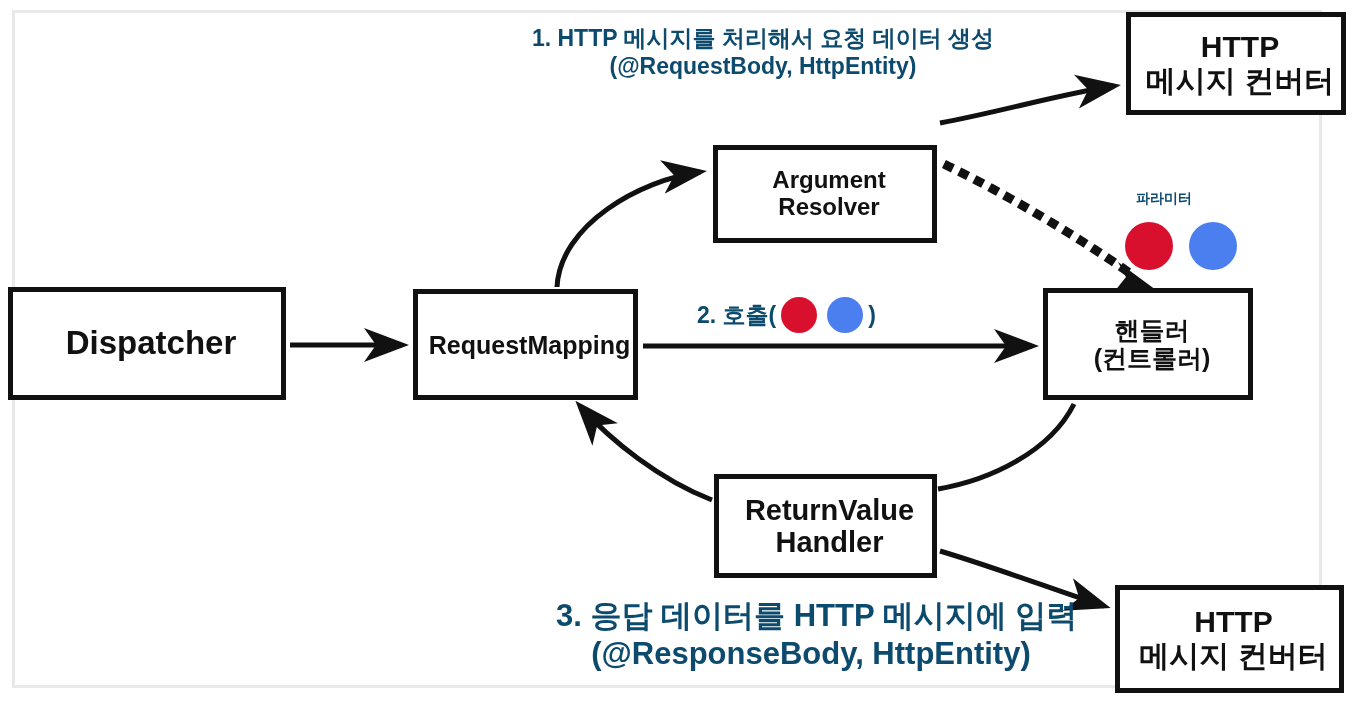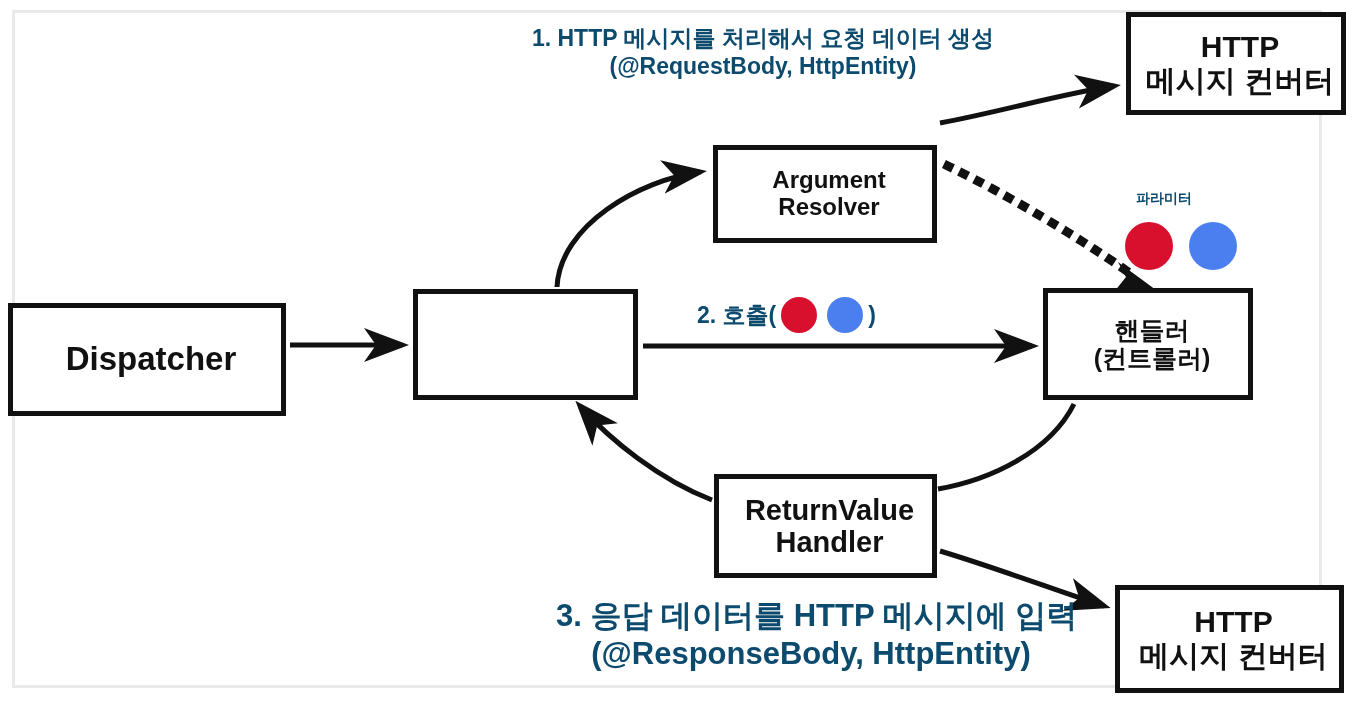--- a/index.html
+++ b/index.html
@@ -46,21 +46,21 @@
     justify-content: center;
     text-align: center;
     color: #111111;
     line-height: 1.12;
     font-weight: 700;
     padding-left: 8px;
   }
   .node .line { display: block; white-space: nowrap; }
 
   #node-dispatcher {
-    left: 8px; top: 303px; width: 278px; height: 113px;
+    left: 8px; top: 287px; width: 278px; height: 113px;
     font-size: 33px;
   }
   #node-request-mapping {
     left: 413px; top: 289px; width: 225px; height: 111px;
     font-size: 25px;
   }
   #node-argument-resolver {
     left: 713px; top: 117px; width: 224px; height: 98px;
     font-size: 24px;
     margin-top: 28px;
@@ -179,20 +179,21 @@
     <g>
       <path d="M940,551 C1000,569 1060,592 1104,606" stroke="#111111" stroke-width="5" fill="none" marker-end="url(#arrowhead)"></path>
     </g>
   </svg>
 
   <div class="node" id="node-dispatcher">
     <span class="line">Dispatcher</span>
   </div>
 
   <div class="node" id="node-request-mapping">
+    <span class="line">RequestMapping</span>
   </div>
 
   <div class="node" id="node-argument-resolver">
     <span class="line">Argument</span>
     <span class="line">Resolver</span>
   </div>
 
   <div class="node" id="node-handler">
     <span class="line">핸들러</span>
     <span class="line">(컨트롤러)</span>

